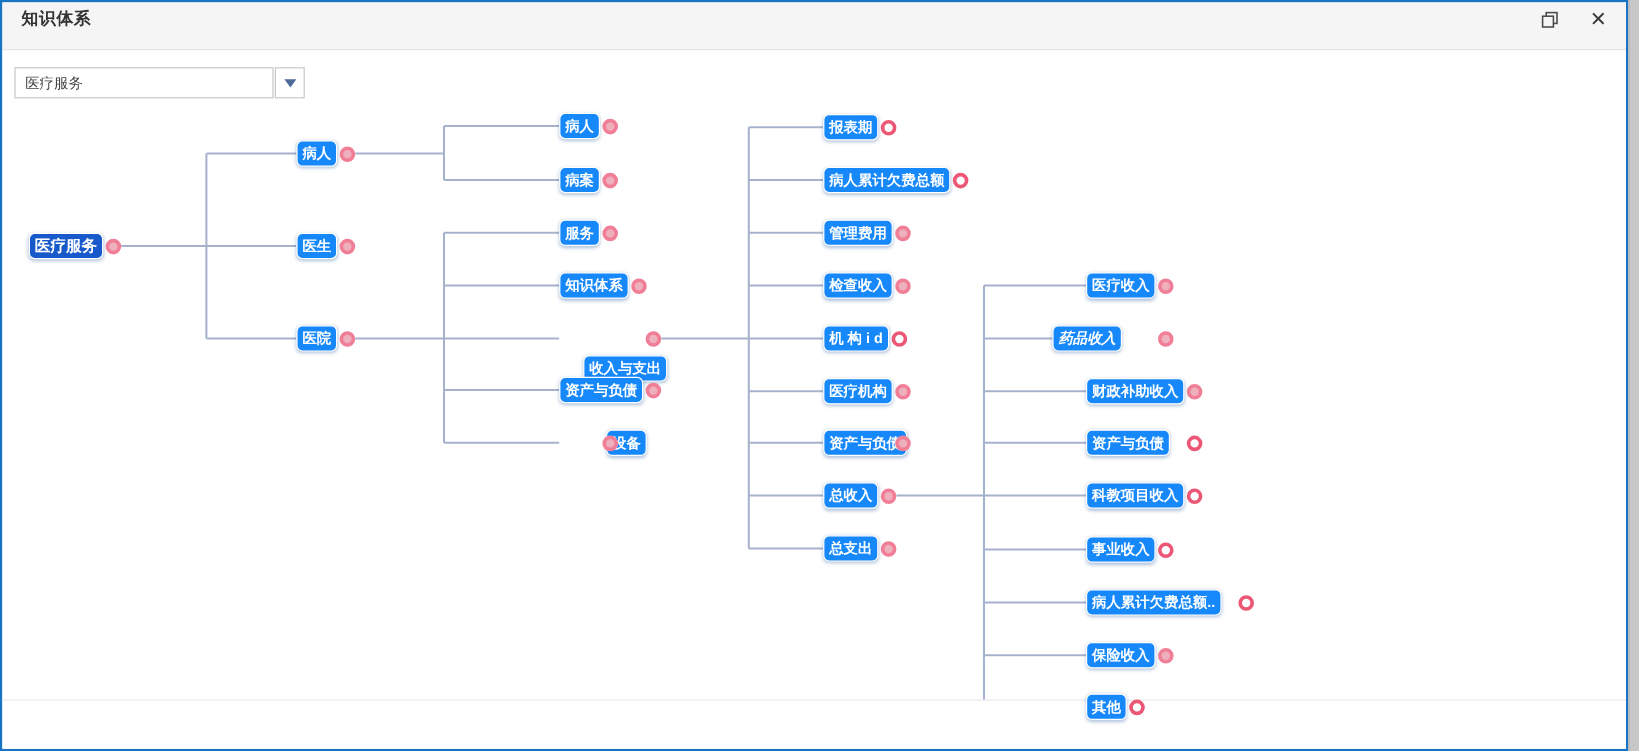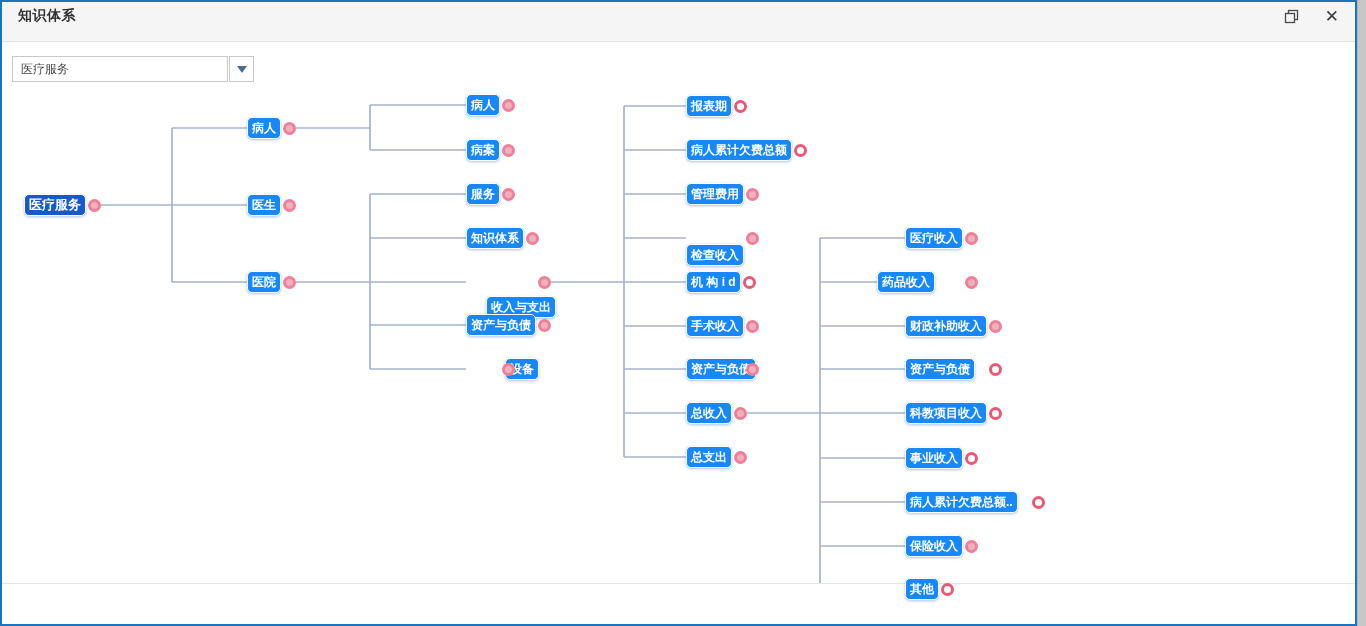--- a/index.html
+++ b/index.html
@@ -142,35 +142,35 @@
           <div class="node" style="left: 464px; top: 272px;">资产与负债</div>
           <div class="dot dot-filled" style="left: 536px; top: 277px;"></div>
           <div class="node" style="left: 464px; top: 316px; margin-left: 39px;">设备</div>
           <div class="dot dot-filled" style="left: 500px; top: 321px;"></div>
           <div class="node" style="left: 684px; top: 53px;">报表期</div>
           <div class="dot" style="left: 732px; top: 58px;"></div>
           <div class="node" style="left: 684px; top: 97px;">病人累计欠费总额</div>
           <div class="dot" style="left: 792px; top: 102px;"></div>
           <div class="node" style="left: 684px; top: 141px;">管理费用</div>
           <div class="dot dot-filled" style="left: 744px; top: 146px;"></div>
-          <div class="node" style="left: 684px; top: 202px;">检查收入</div>
+          <div class="node" style="left: 684px; top: 185px;">检查收入</div>
           <div class="dot dot-filled" style="left: 744px; top: 190px;"></div>
           <div class="node" style="left: 684px; top: 229px;">机 构 i d</div>
           <div class="dot" style="left: 741px; top: 234px;"></div>
-          <div class="node" style="left: 684px; top: 273px;">手术收入</div>
+          <div class="node" style="left: 684px; top: 273px;">医疗机构</div>
           <div class="dot dot-filled" style="left: 744px; top: 278px;"></div>
           <div class="node" style="left: 684px; top: 316px;">资产与负债</div>
           <div class="dot dot-filled" style="left: 744px; top: 321px;"></div>
           <div class="node" style="left: 684px; top: 360px;">总收入</div>
           <div class="dot dot-filled" style="left: 732px; top: 365px;"></div>
           <div class="node" style="left: 684px; top: 404px;">总支出</div>
           <div class="dot dot-filled" style="left: 732px; top: 409px;"></div>
           <div class="node" style="left: 903px; top: 185px;">医疗收入</div>
           <div class="dot dot-filled" style="left: 963px; top: 190px;"></div>
-          <div class="node" style="left: 875px; top: 229px;">药品收入</div>
+          <div class="node" style="left: 875px; top: 229px; font-style: italic;">药品收入</div>
           <div class="dot dot-filled" style="left: 963px; top: 234px;"></div>
           <div class="node" style="left: 903px; top: 273px;">财政补助收入</div>
           <div class="dot dot-filled" style="left: 987px; top: 278px;"></div>
           <div class="node" style="left: 903px; top: 316px;">资产与负债</div>
           <div class="dot" style="left: 987px; top: 321px;"></div>
           <div class="node" style="left: 903px; top: 360px;">科教项目收入</div>
           <div class="dot" style="left: 987px; top: 365px;"></div>
           <div class="node" style="left: 903px; top: 405px;">事业收入</div>
           <div class="dot" style="left: 963px; top: 410px;"></div>
           <div class="node" style="left: 903px; top: 449px;">病人累计欠费总额..</div>

